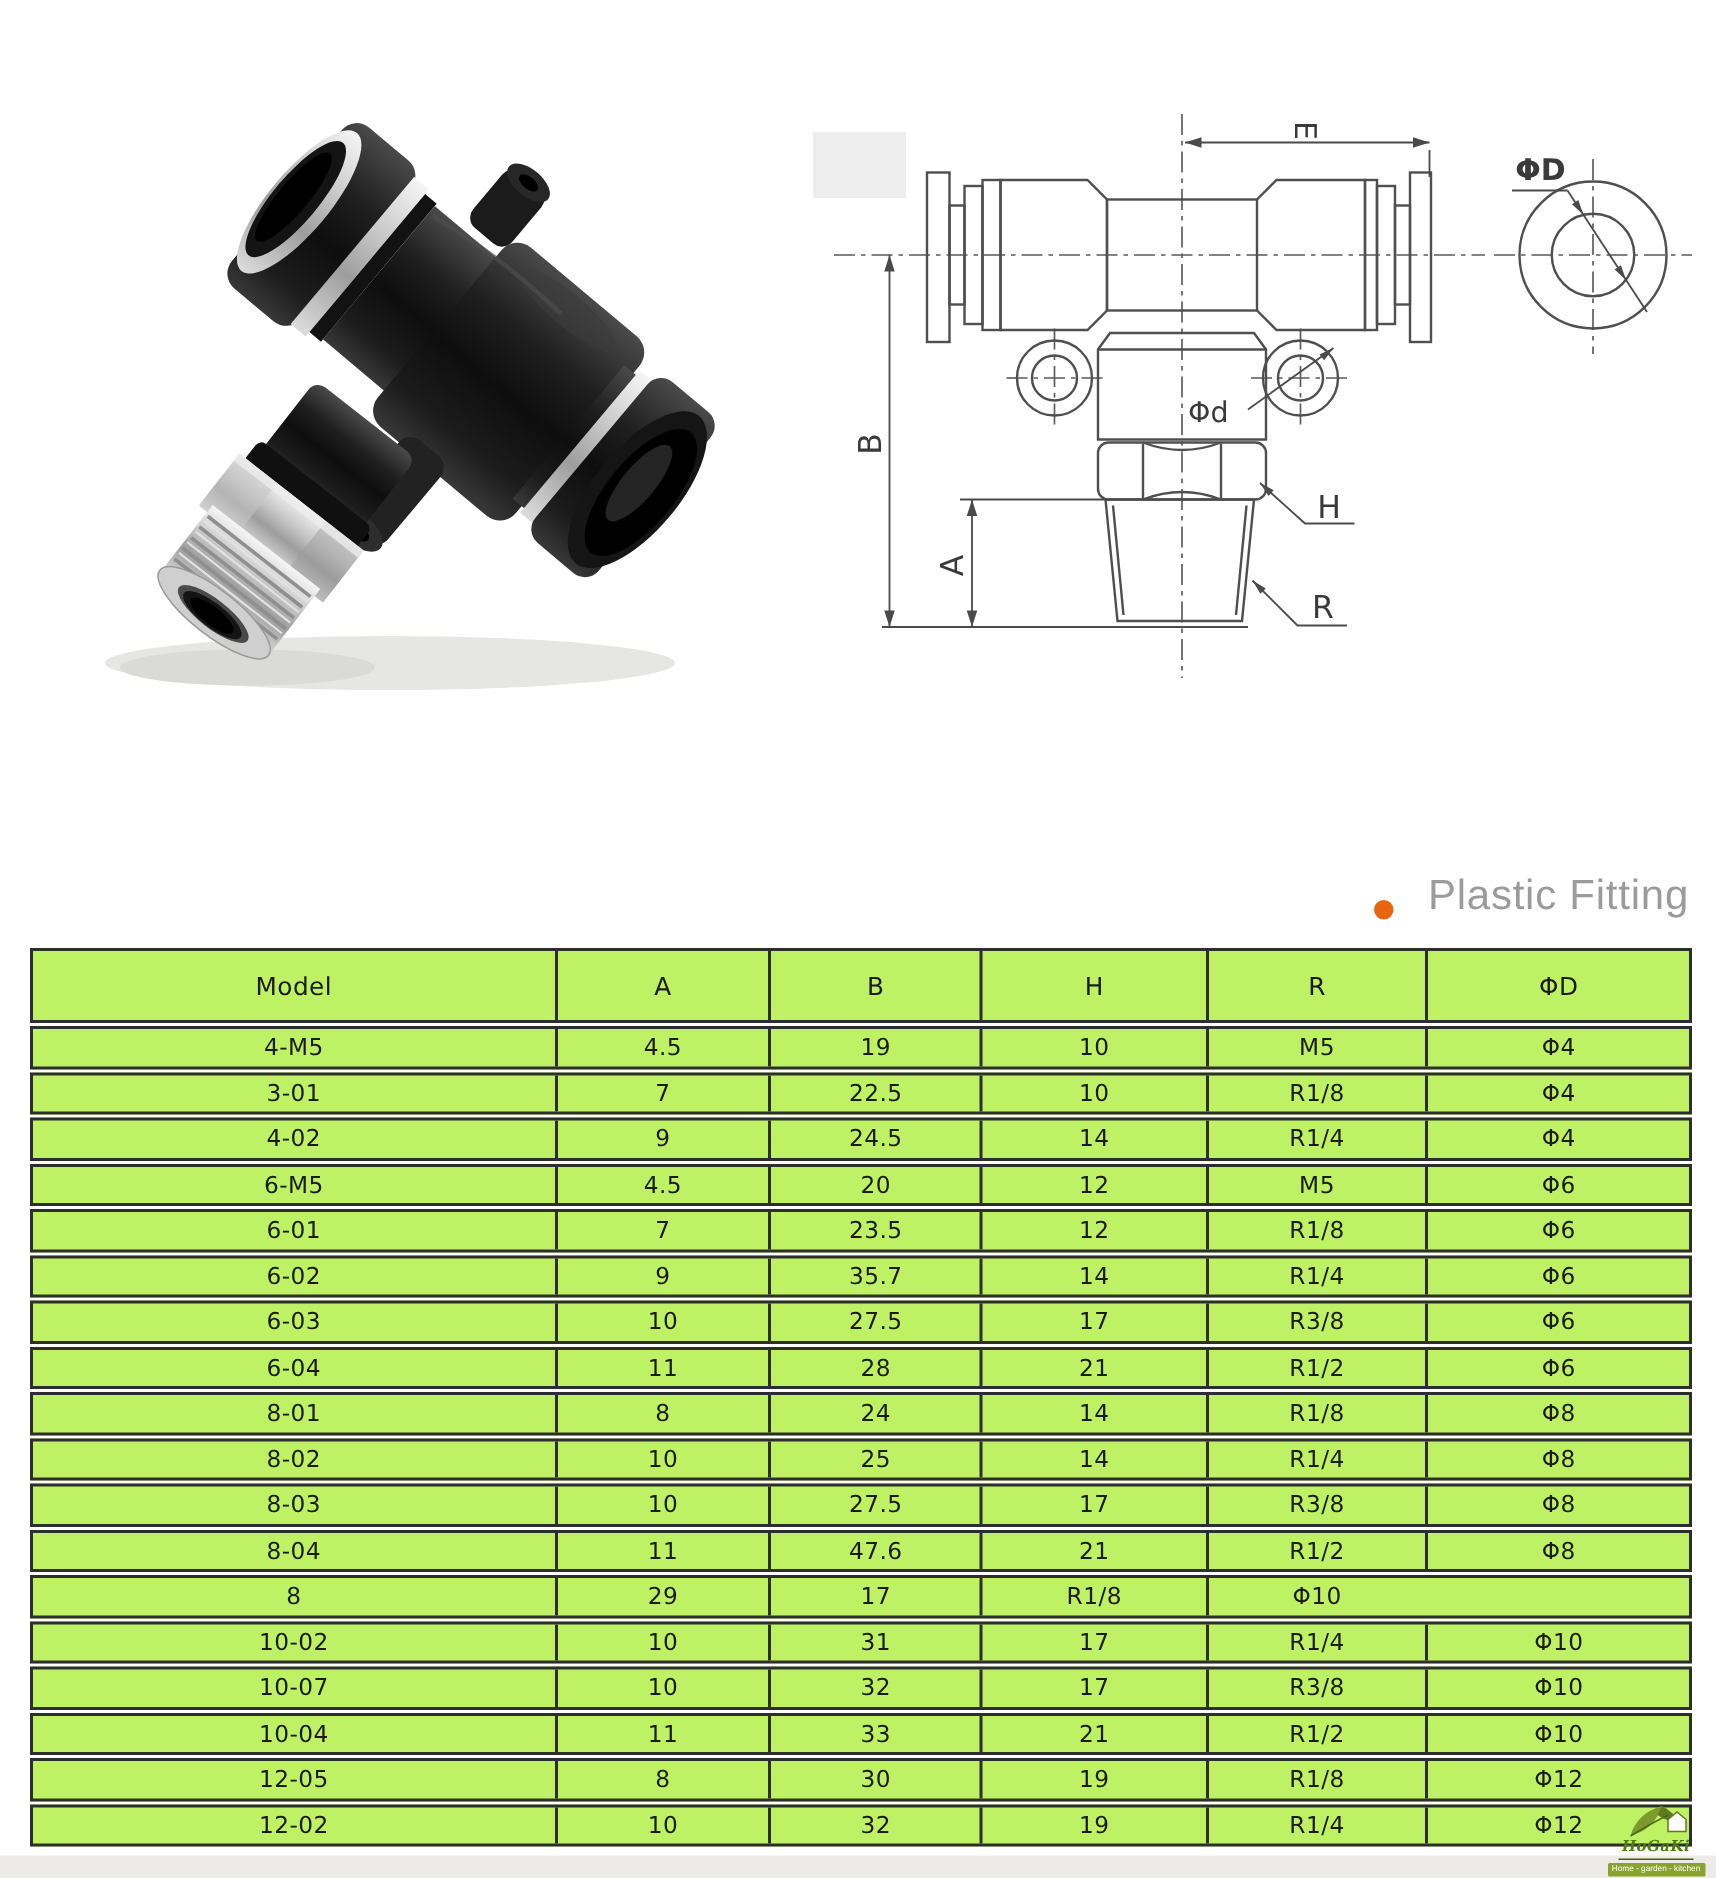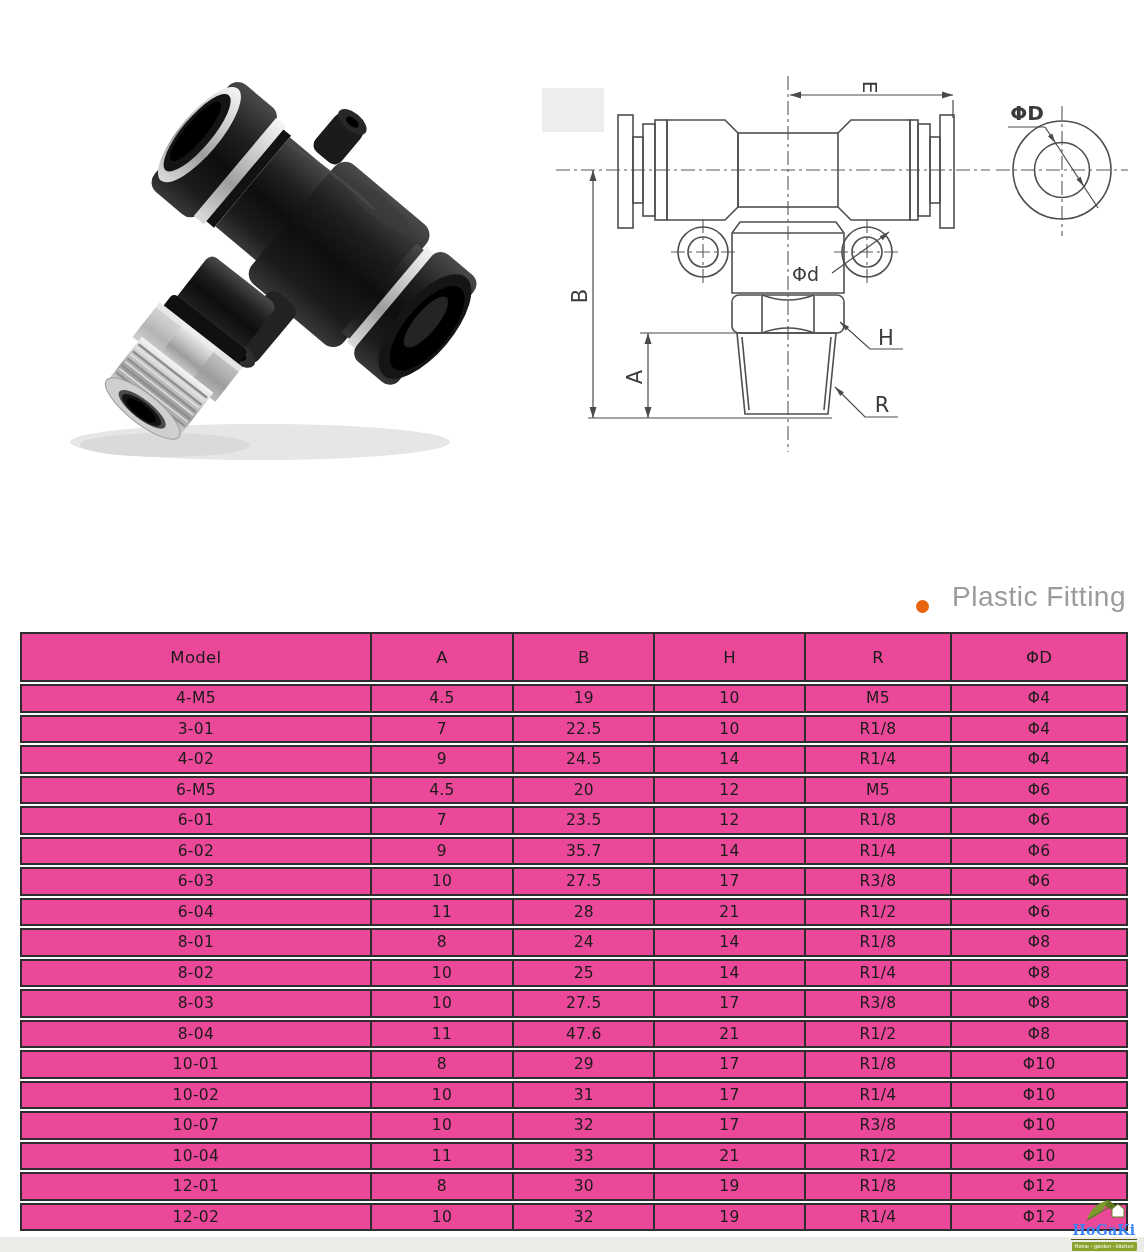--- a/index.html
+++ b/index.html
@@ -19,21 +19,21 @@
   }
   .product-label .bullet{width:13px;height:13px;border-radius:50%;background:#E8650F;}
   .product-label .text{font-size:28px;color:#9B9B9B;letter-spacing:.5px;}
 
   .spec-table{
     position:absolute;left:20px;top:632px;width:1108px;
     display:flex;flex-direction:column;gap:2px;
     font-family:"DejaVu Sans",sans-serif;
   }
   .tr{
-    display:flex;background:#ec4899;
+    display:flex;background:#bef264;
     border:2px solid #2E2E2E;box-sizing:border-box;
     height:28.5px;
   }
   .tr.head{height:50px;}
   .td{
     display:flex;align-items:center;justify-content:center;
     border-left:2px solid #2E2E2E;box-sizing:border-box;
     font-size:15.5px;color:#1B1B1B;letter-spacing:.3px;
     overflow:hidden;white-space:nowrap;
   }
@@ -46,22 +46,22 @@
   .tr .td:nth-child(6){width:15.9%;}
   .tr.head .td{font-size:16.5px;}
 
   .bottom-strip{position:absolute;left:0;top:1237px;width:1144px;height:15px;background:#ECEBE7;}
 
   .brand-logo{
     position:absolute;right:2px;bottom:1px;width:76px;
     display:flex;flex-direction:column;align-items:center;z-index:5;
   }
   .brand-logo .name{
-    font-family:"DejaVu Serif",serif;font-weight:bold;
-    font-size:14px;line-height:1.05;color:#3b82f6;
+    font-family:"DejaVu Serif",serif;font-style:italic;font-weight:bold;
+    font-size:10px;line-height:1.05;color:#4d7c0f;
     border-bottom:1.5px solid #565A11;padding:0 2px 1px 2px;letter-spacing:.3px;
   }
   .brand-logo .tagline{
     margin-top:2px;background:#8AA32C;color:#FFFFFF;
     font-size:5.5px;line-height:1;padding:2px 3px;white-space:nowrap;border-radius:1px;
   }
 
   svg text{font-family:"DejaVu Sans",sans-serif;fill:#3A3A3A;}
 </style>
 </head>
@@ -342,21 +342,20 @@
     </div>
       <div class="tr">
       <div class="td">8-04</div>
       <div class="td">11</div>
       <div class="td">47.6</div>
       <div class="td">21</div>
       <div class="td">R1/2</div>
       <div class="td">Φ8</div>
     </div>
       <div class="tr">
-      <div class="td">10-01</div>
       <div class="td">8</div>
       <div class="td">29</div>
       <div class="td">17</div>
       <div class="td">R1/8</div>
       <div class="td">Φ10</div>
     </div>
       <div class="tr">
       <div class="td">10-02</div>
       <div class="td">10</div>
       <div class="td">31</div>
@@ -374,21 +373,21 @@
     </div>
       <div class="tr">
       <div class="td">10-04</div>
       <div class="td">11</div>
       <div class="td">33</div>
       <div class="td">21</div>
       <div class="td">R1/2</div>
       <div class="td">Φ10</div>
     </div>
       <div class="tr">
-      <div class="td">12-01</div>
+      <div class="td">12-05</div>
       <div class="td">8</div>
       <div class="td">30</div>
       <div class="td">19</div>
       <div class="td">R1/8</div>
       <div class="td">Φ12</div>
     </div>
       <div class="tr">
       <div class="td">12-02</div>
       <div class="td">10</div>
       <div class="td">32</div>

